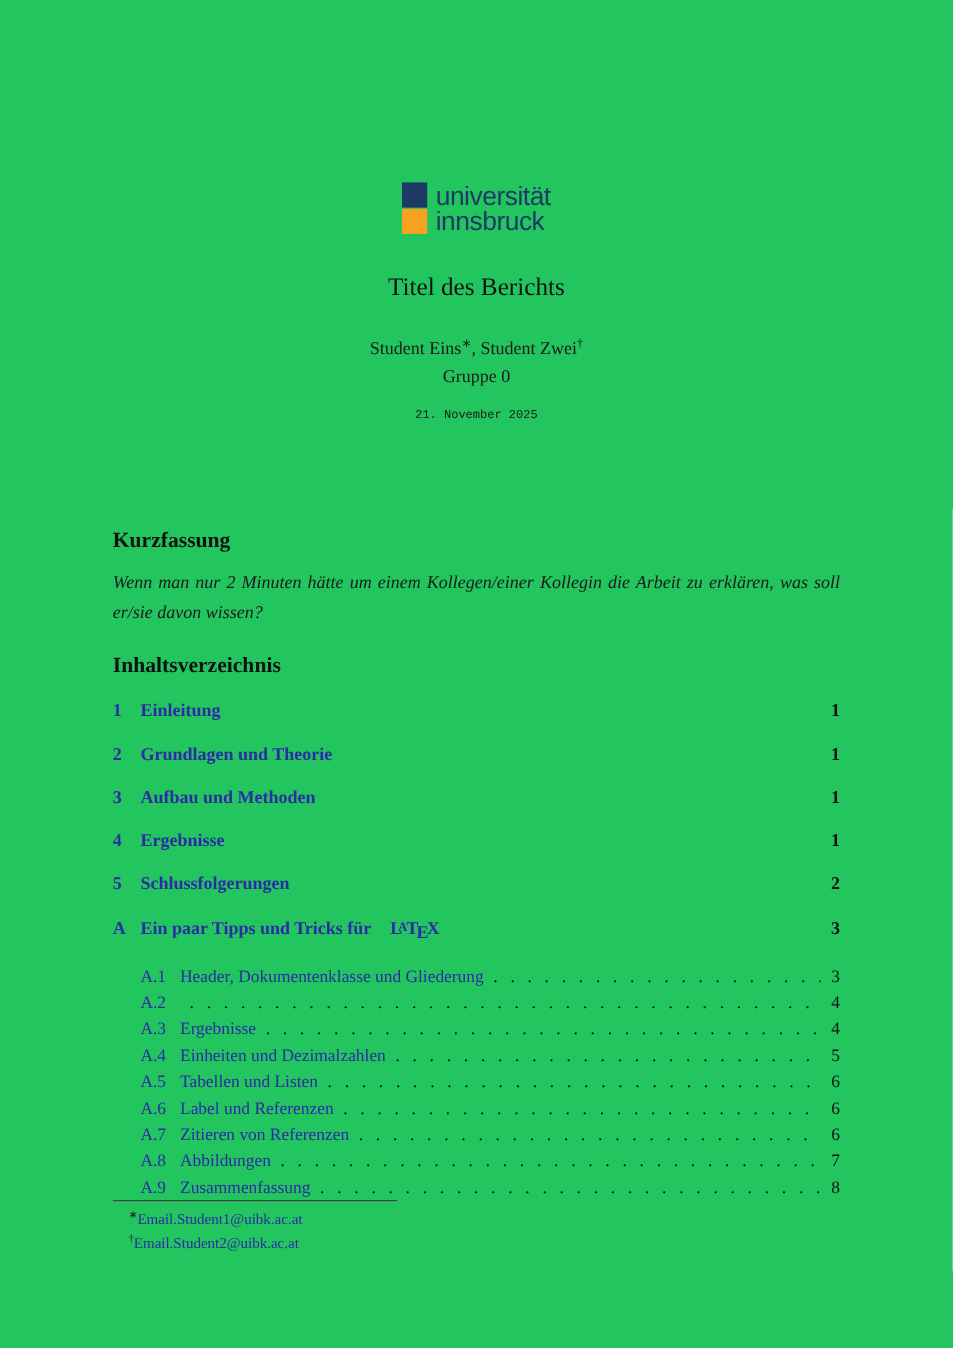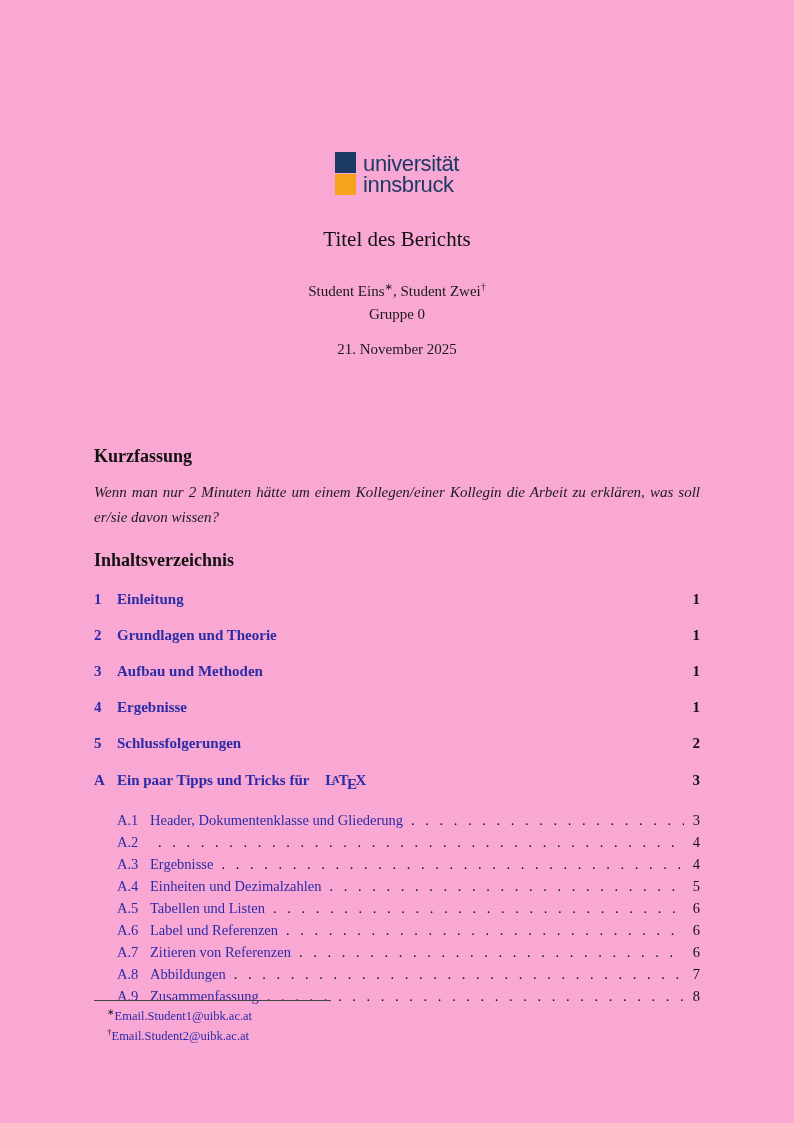--- a/index.html
+++ b/index.html
@@ -1,19 +1,19 @@
 <!DOCTYPE html>
 <html><head>
 <meta charset="utf-8">
 <style>
   html,body{margin:0;padding:0;background:#ffffff;}
   .page{
     position:relative;
     width:794px;height:1123px;
-    background:#f9a8d4;
+    background:#22c55e;
     font-family:"Liberation Serif", serif;
     color:#1a1a1a;
     overflow:hidden;
   }
   .content{
     position:absolute;left:94px;top:0;width:606px;
   }
 
   
   .logo{
@@ -36,21 +36,22 @@
     margin-top:31px;text-align:center;
     font-size:21px;line-height:26px;color:#111;
   }
   .authors{
     margin-top:23px;text-align:center;
     font-size:15px;line-height:23px;
   }
   .authors sup{font-size:10px;}
   .doc-date{
     margin-top:15px;text-align:center;
-    font-size:15px;
+    font-size:10px;
+    font-family:Liberation Mono, monospace;
   }
 
   
   .abstract-heading{
     margin-top:88px;
     font-size:18px;font-weight:bold;color:#111;
   }
   .abstract-text{
     margin-top:13px;
     font-style:italic;font-size:15px;line-height:25px;

